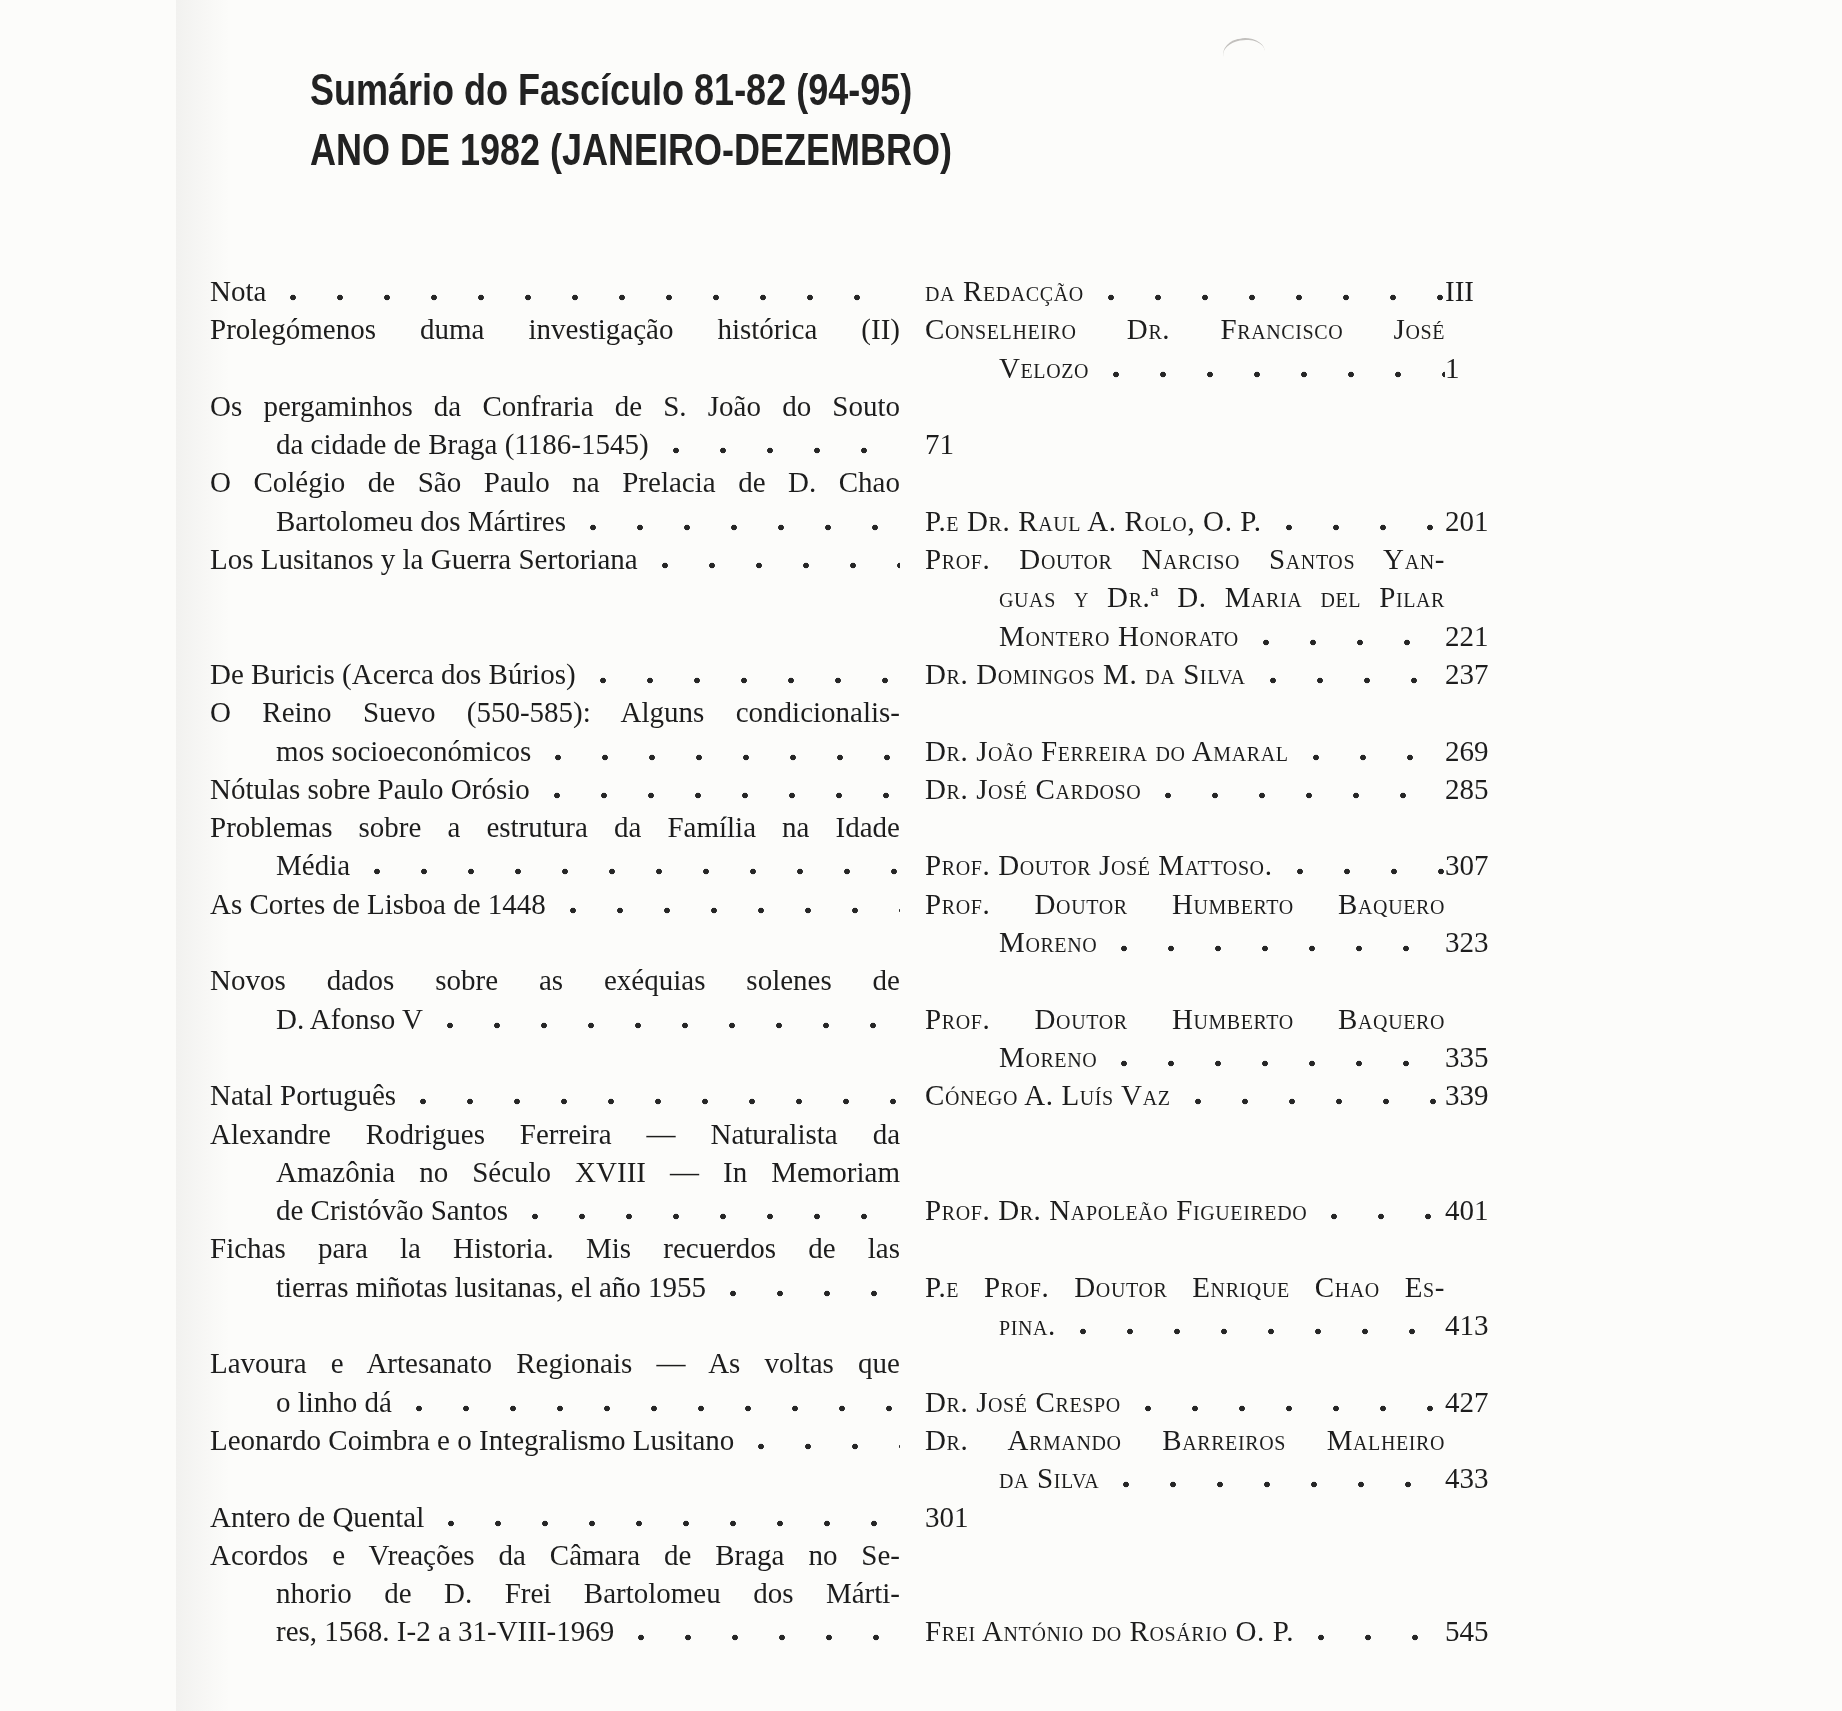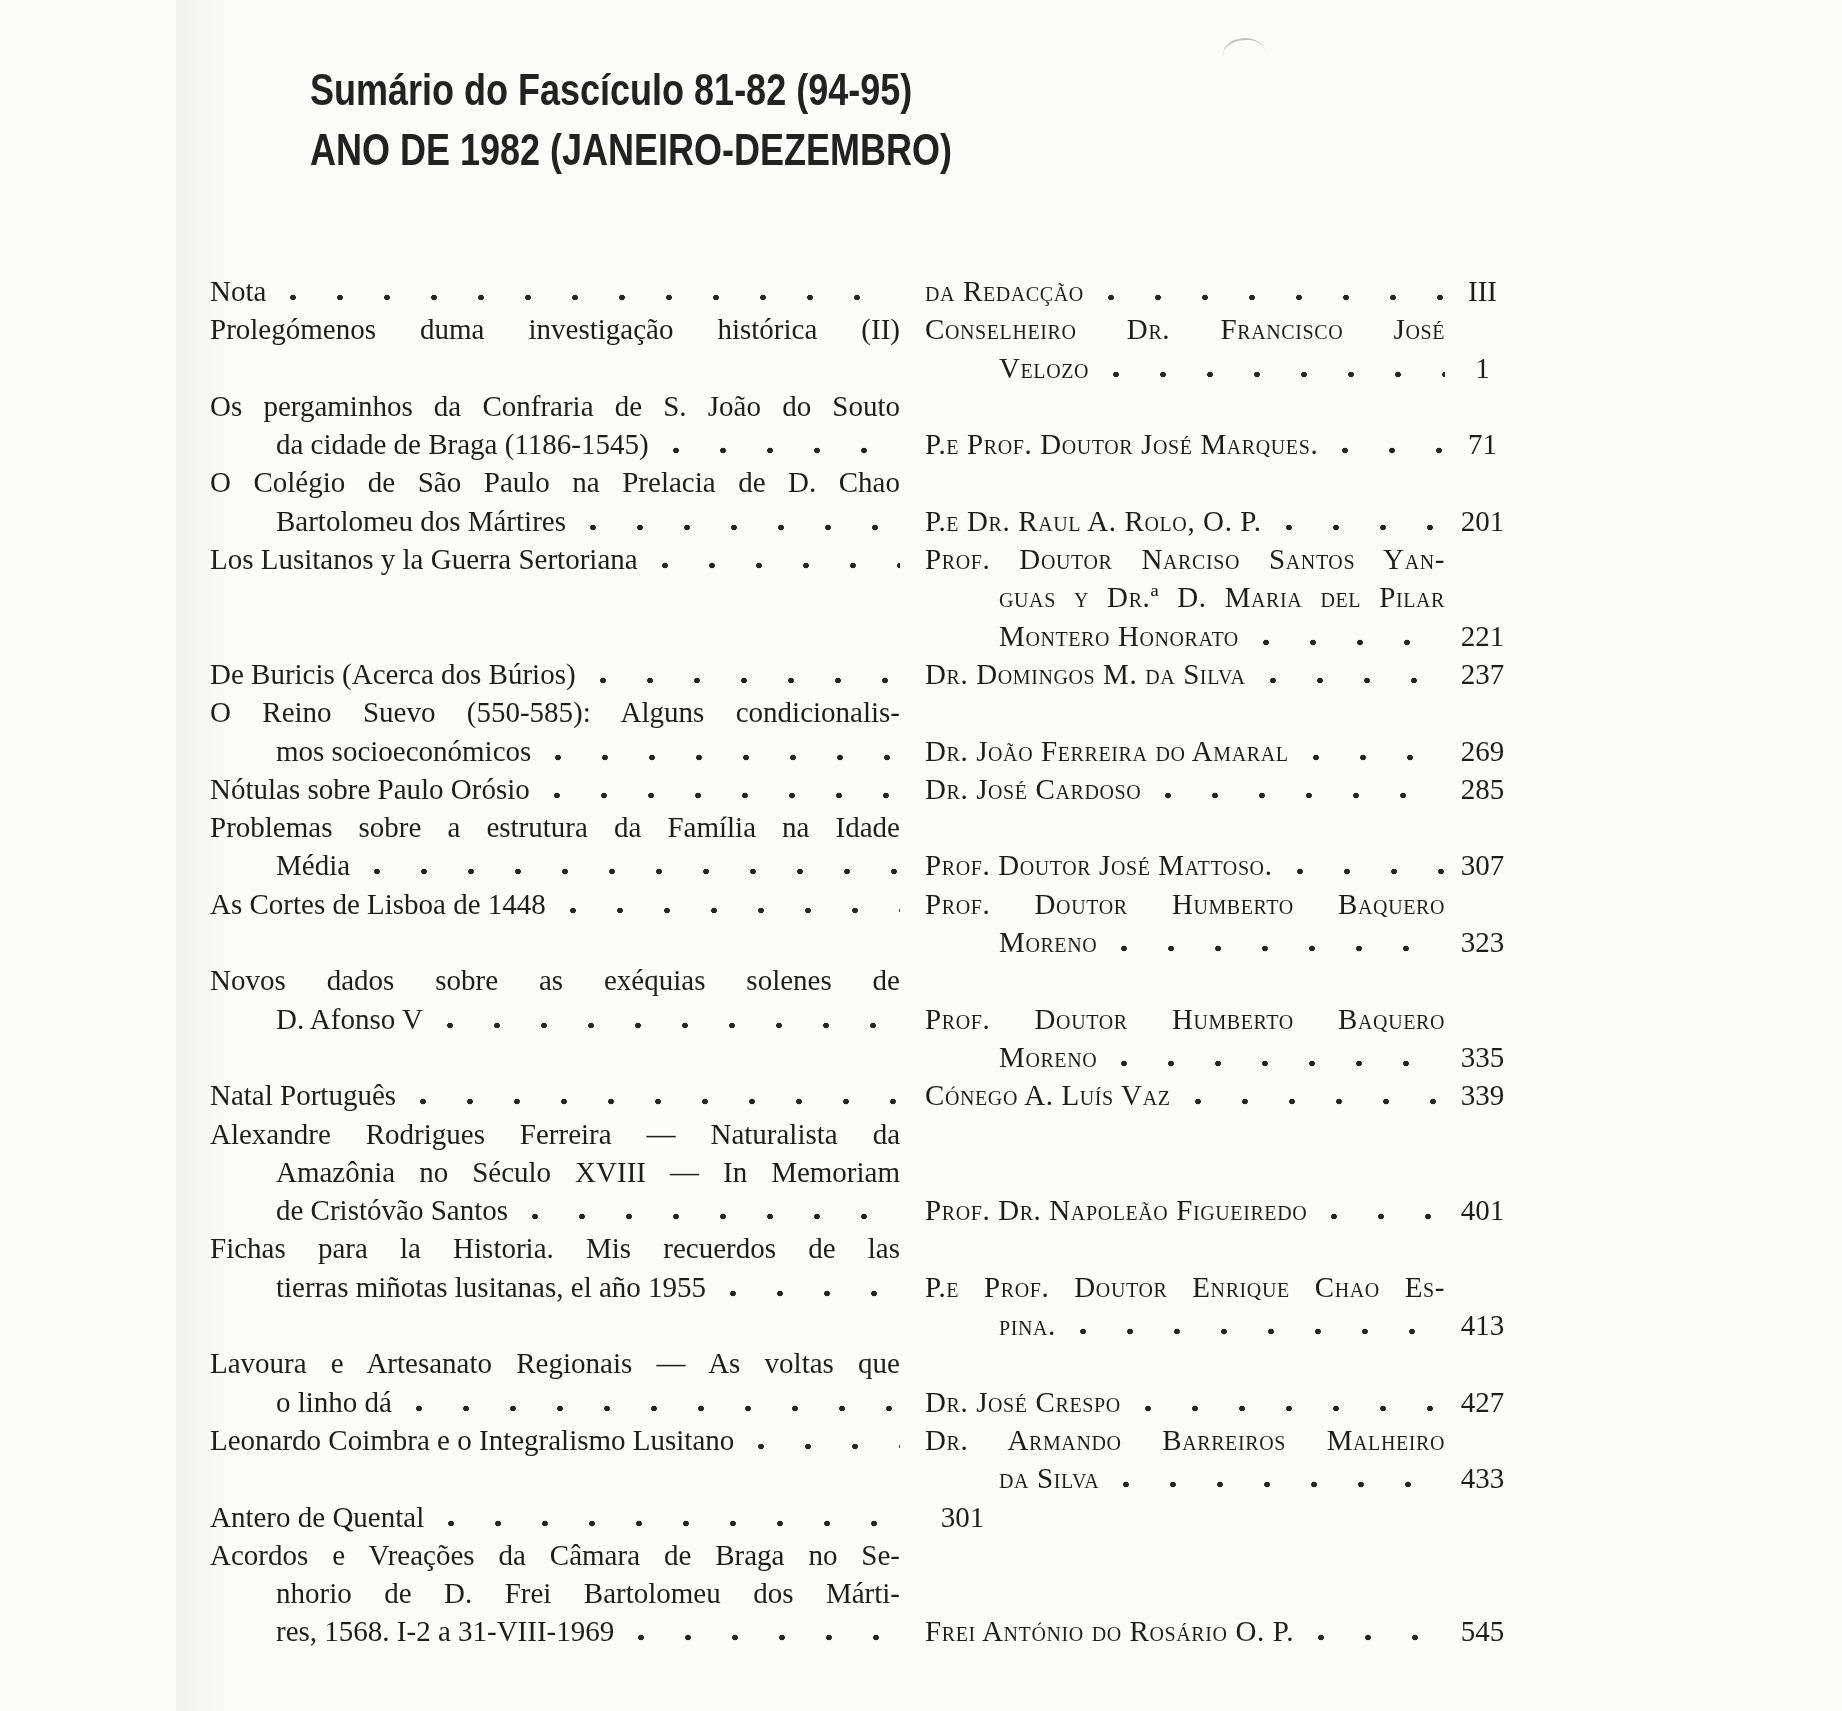--- a/index.html
+++ b/index.html
@@ -47,21 +47,21 @@
   .cell-spacer{width:25px;}
   .cell-right{width:520px;display:flex;}
   .cell-right.indent{padding-left:74px;}
   .cell-right .t{
     font-variant:small-caps;
     letter-spacing:0.6px;
   }
   .cell.fill{display:block;text-align:justify;text-align-last:justify;}
   .cell.fill .t{white-space:normal;display:block;}
   .cell-page{
-    width:75px;text-align:center;
+    width:75px;text-align:left;
     font-size:29px;line-height:38.3px;
   }
   .leader{
     flex:1 1 auto;
     align-self:stretch;
     margin-left:6px;
     background-image:radial-gradient(circle at 3px 50%, #262626 2.6px, rgba(0,0,0,0) 3.1px);
     background-size:47px 9px;
     background-repeat:repeat-x;
     background-position:18px 21px;
@@ -123,24 +123,20 @@
           <div class="t"></div>
         </div>
         <div class="cell-page"></div>
       </div>
       <div class="row">
         <div class="cell cell-left indent">
           <div class="t">da cidade de Braga (1186-1545)</div>
           <div class="leader"></div>
         </div>
         <div class="cell-spacer"></div>
-        <div class="cell cell-right">
-          <div class="t">P.e Prof. Doutor José Marques.</div>
-          <div class="leader"></div>
-        </div>
         <div class="cell-page">71</div>
       </div>
       <div class="row">
         <div class="cell cell-left fill">
           <div class="t">O Colégio de São Paulo na Prelacia de D. Chao</div>
         </div>
         <div class="cell-spacer"></div>
         <div class="cell cell-right">
           <div class="t"></div>
         </div>

